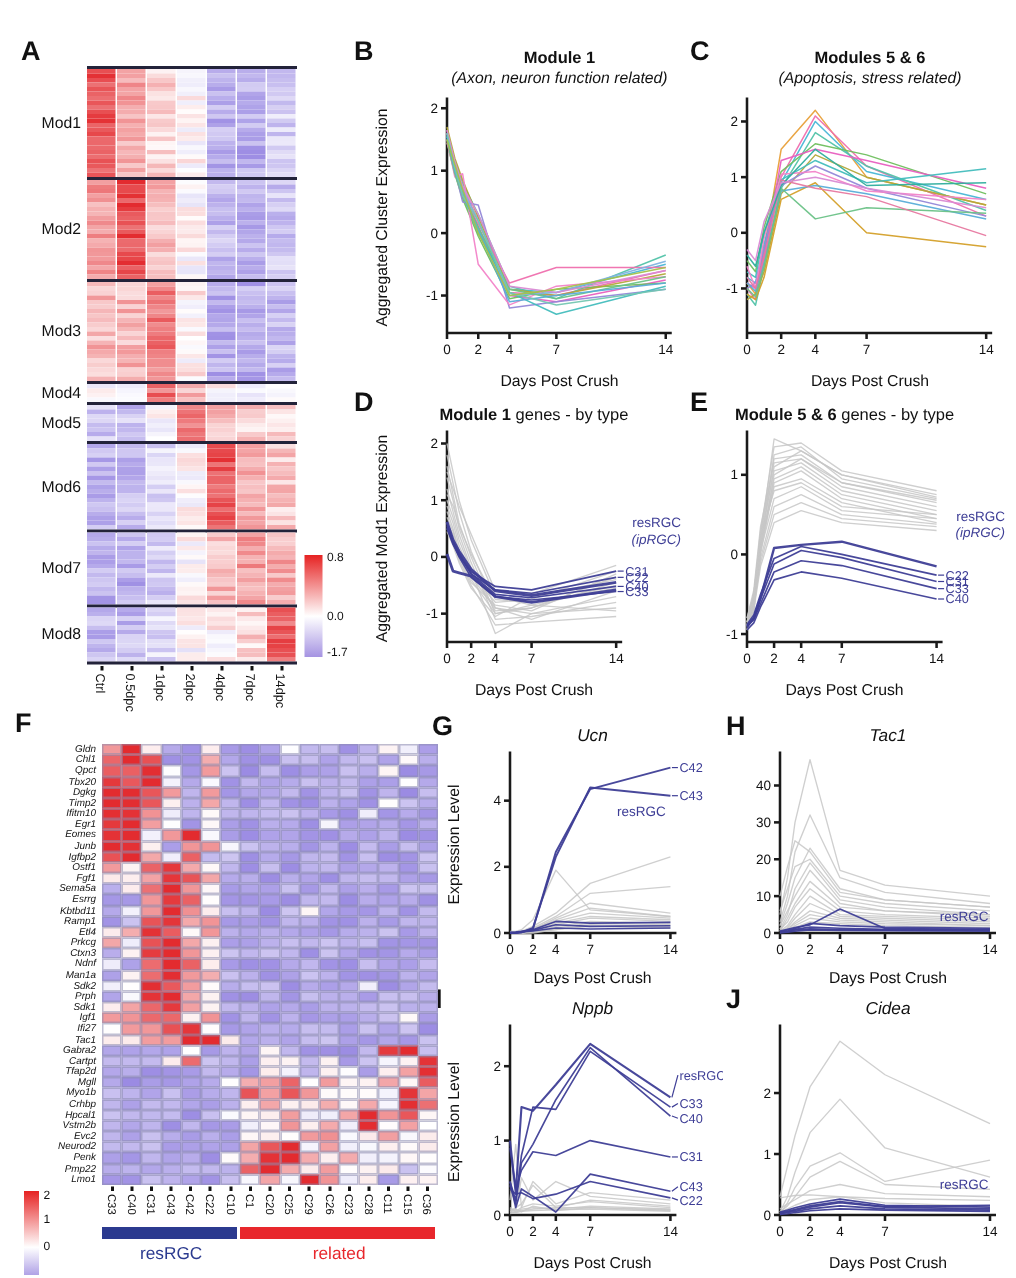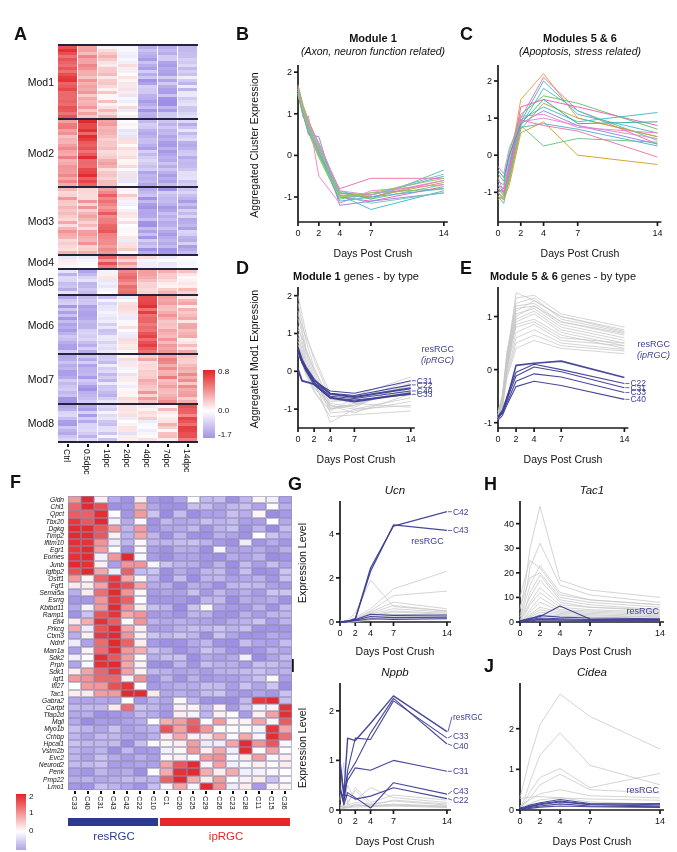--- a/index.html
+++ b/index.html
@@ -2189,21 +2189,21 @@
       <div class="rotlabF" style="left: 249.882px; top: 796px;">C28</div>
       <div class="tickdash" style="left: 258.059px; top: 791px;"></div>
       <div class="rotlabF" style="left: 263.059px; top: 796px;">C11</div>
       <div class="tickdash" style="left: 271.235px; top: 791px;"></div>
       <div class="rotlabF" style="left: 276.235px; top: 796px;">C15</div>
       <div class="tickdash" style="left: 284.412px; top: 791px;"></div>
       <div class="rotlabF" style="left: 289.412px; top: 796px;">C36</div>
       <div class="groupband" style="left: 68px; top: 818px; width: 90.2353px; background: rgb(43, 58, 143);"></div>
       <div class="grouplab" style="left: 68px; top: 830px; width: 92.2353px; color: rgb(43, 58, 143);">resRGC</div>
       <div class="groupband" style="left: 160.235px; top: 818px; width: 129.765px; background: rgb(232, 39, 44);"></div>
-      <div class="grouplab" style="left: 160.235px; top: 830px; width: 131.765px; color: rgb(232, 39, 44);">ipRGC</div>
+      <div class="grouplab" style="left: 160.235px; top: 830px; width: 131.765px; color: rgb(232, 39, 44);">related</div>
       <div style="position: absolute; left: 16px; top: 794px; width: 10px; height: 56px; background: linear-gradient(rgb(230, 34, 34) 0%, rgb(255, 255, 255) 67%, rgb(176, 162, 230) 100%);"></div>
       <div class="cbtick" style="left: 29px; top: 792px;">2</div>
       <div class="cbtick" style="left: 29px; top: 808px;">1</div>
       <div class="cbtick" style="left: 29px; top: 826px;">0</div>
     </div>
   <div id="chartG" style="position:absolute;left:294px;top:478px"><svg width="188" height="182">
         <text x="101" y="16" text-anchor="middle" font-size="11.5" font-style="italic" fill="#111">Ucn</text>
         <g stroke="#1a1a1a" stroke-width="1.7" fill="none">
           <line x1="46" y1="23" x2="46" y2="144"></line>
           <line x1="46" y1="144" x2="156.94444444444446" y2="144"></line>

